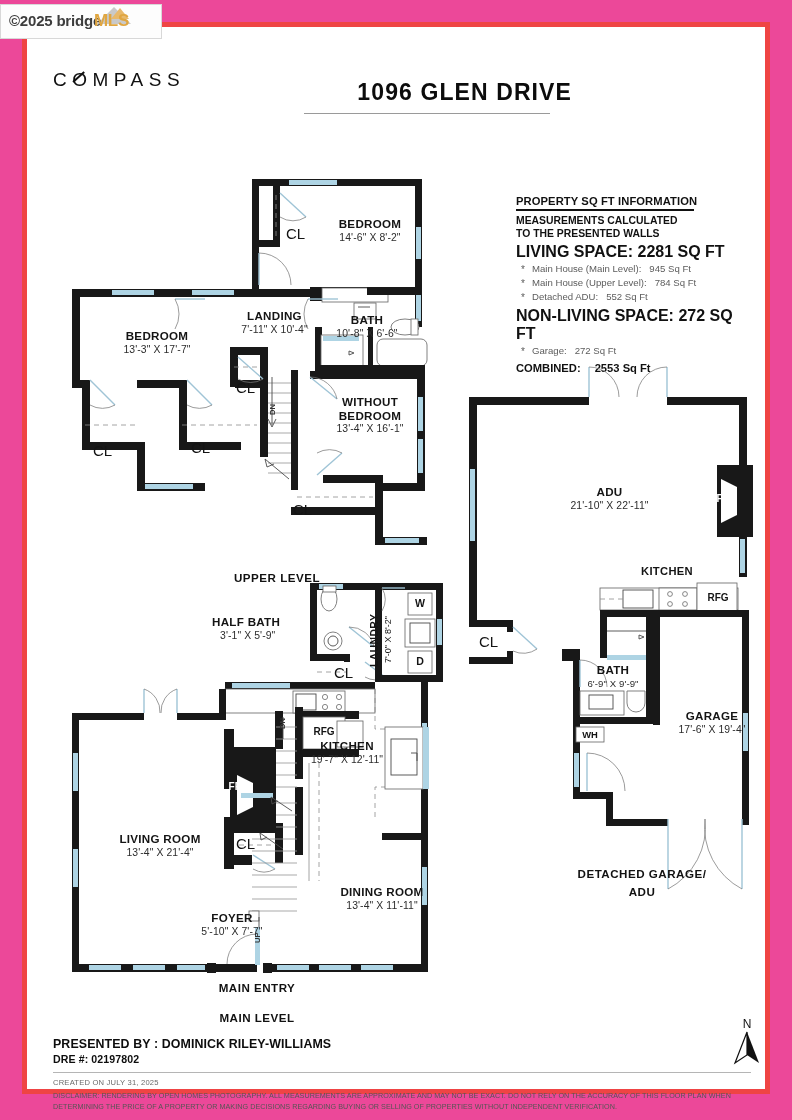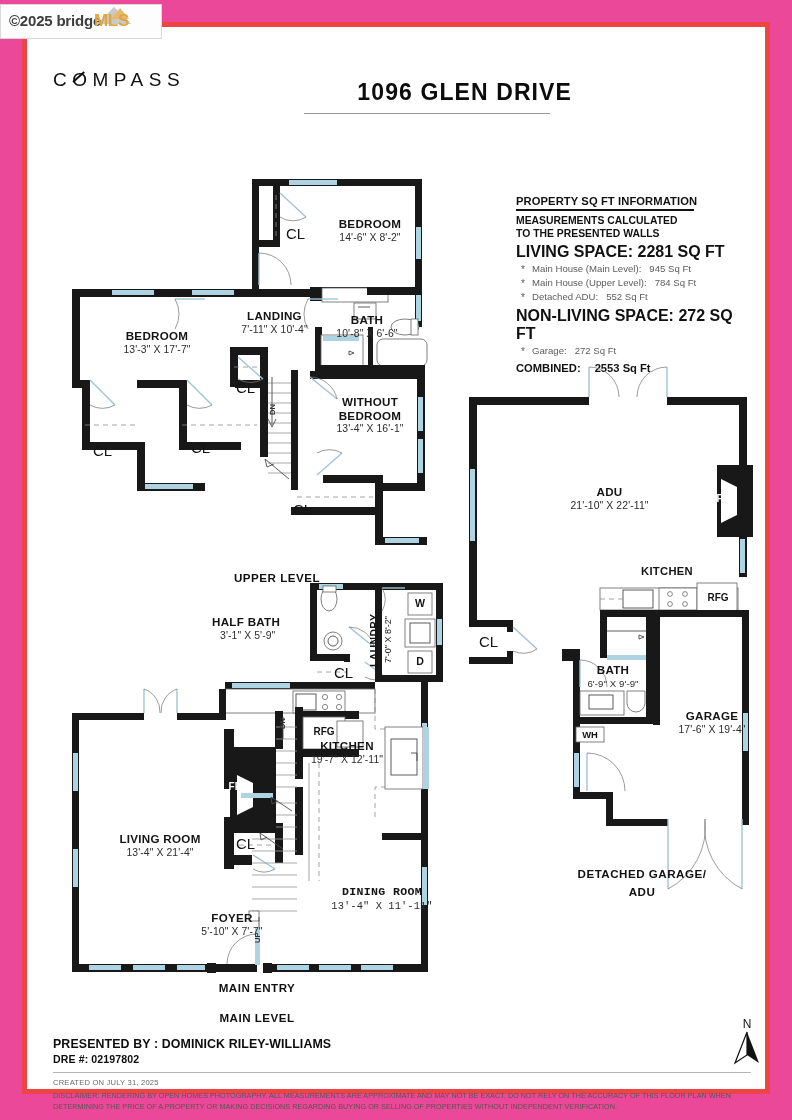--- a/index.html
+++ b/index.html
@@ -472,21 +472,21 @@
       <div class="dm" style="text-align:left;padding-left:8px;">3'-1" X 5'-9"</div>
     </div>
     <div class="rlabel" style="left:235px;top:712px;width:170px;">
       <div class="nm">KITCHEN</div>
       <div class="dm">19'-7" X 12'-11"</div>
     </div>
     <div class="rlabel" style="left:48px;top:805px;width:170px;">
       <div class="nm">LIVING ROOM</div>
       <div class="dm">13'-4" X 21'-4"</div>
     </div>
-    <div class="rlabel" style="left:285px;top:858px;width:140px;font-family:Liberation Mono, monospace;">
+    <div class="rlabel" style="left:285px;top:858px;width:140px;">
       <div class="nm">DINING ROOM</div>
       <div class="dm">13'-4" X 11'-11"</div>
     </div>
     <div class="rlabel" style="left:140px;top:884px;width:130px;">
       <div class="nm">FOYER</div>
       <div class="dm">5'-10" X 7'-7"</div>
     </div>
     <div class="tagbox vert" style="left:342px;top:640px;font-size:10.4px;letter-spacing:.4px;">LAUNDRY</div>
     <div class="tagbox vert" style="left:356px;top:636px;font-size:9px;font-weight:normal;">7'-0" X 8'-2"</div>
     <div class="tagbox" style="left:383px;top:565px;width:20px;font-size:10.6px;line-height:22px;">W</div>

